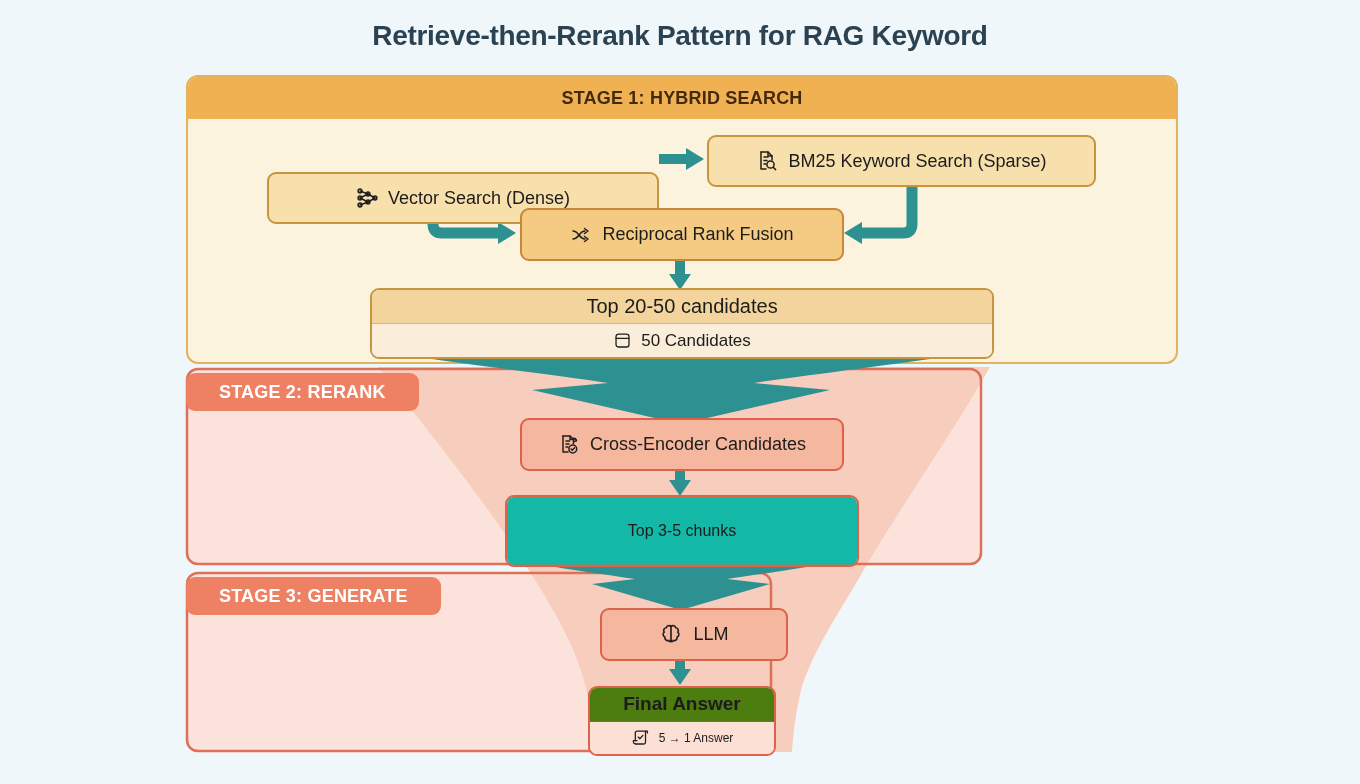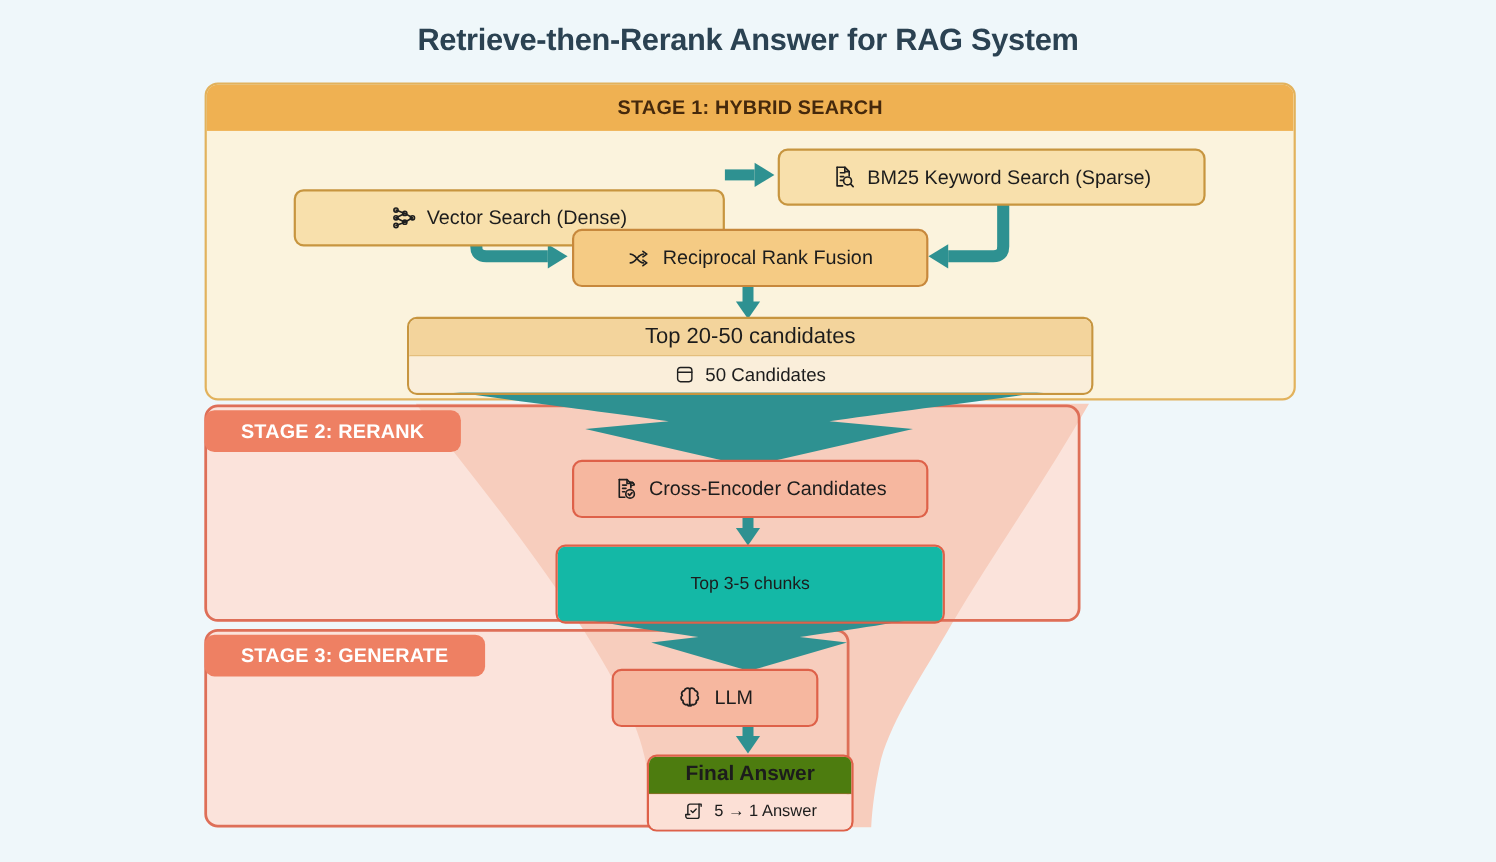--- a/index.html
+++ b/index.html
@@ -30,30 +30,30 @@
          overflow:hidden;}
   .node2 .sect{flex:1;display:flex;align-items:center;justify-content:center;gap:9px;}
   .cand{border:2px solid #C7953F;}
   .cand .top{background:#F3D49C;font-size:20px;border-bottom:1px solid rgba(199,149,63,.45);}
   .cand .bot{background:#FAEEDA;font-size:17px;}
   .chunks{border:2px solid #DE6149;}
   .chunks .top{background:#14b8a6;font-size:16px;border-bottom:1px solid rgba(222,97,73,.35);}
   .chunks .bot{background:#FCE3DA;font-size:17px;}
   .final{border:2px solid #DE6149;}
   .final .top{background:#4d7c0f;font-size:19px;border-bottom:1px solid rgba(222,97,73,.35);font-weight:bold;}
-  .final .bot{background:#FCE0D6;font-size:15px;}
+  .final .bot{background:#FCE0D6;font-size:12px;}
   .icon{display:inline-flex;align-items:center;}
   .icon svg{stroke:#1f1f1f;fill:none;stroke-width:1.5;stroke-linecap:round;stroke-linejoin:round;}
 </style>
 </head>
 <body>
 
 <div class="canvas">
 
-  <div class="title">Retrieve-then-Rerank Answer for RAG System</div>
+  <div class="title">Retrieve-then-Rerank Pattern for RAG Keyword</div>
 
   <div class="stage stage1">
     <div class="stage1-header">STAGE 1: HYBRID SEARCH</div>
   </div>
   <div class="stage stage2"></div>
   <div class="stage stage3"></div>
 
   <svg class="overlay" viewBox="0 0 1360 784">
 
     <path d="M 378,367 L 990,367 C 948,440 902,505 866,566 C 838,615 812,652 801,690 C 796,712 793,733 792,752 L 588,752 L 588,698 C 582,660 558,615 526,566 C 490,508 434,438 378,367 Z" fill="#F7CDBD"></path>
@@ -163,21 +163,21 @@
           <polyline points="17.1,4.5 18.5,6.7 16.2,7.4"></polyline>
       </svg>
     </span>
     <span>Cross-Encoder Candidates</span>
   </div>
 
   <div class="node2 chunks" style="left:505px;top:495px;width:350px;height:68px;">
     <div class="sect top">Top 3-5 chunks</div>
   </div>
 
-  <div class="node salmon" style="left:556px;top:608px;width:184px;height:49px;">
+  <div class="node salmon" style="left:600px;top:608px;width:184px;height:49px;">
     <span class="icon">
       <svg width="24" height="24" viewBox="0 0 22 22">
         <path d="M11 3 C 9.5 1.8 7 2.5 6.6 4.4 C 4.6 4.6 3.6 6.8 4.8 8.4 C 3.2 9.6 3.6 12.2 5.4 12.8 C 5 15 7 16.8 9 16 C 9.6 17.6 11 17.4 11 16"></path>
         <path d="M11 3 C 12.5 1.8 15 2.5 15.4 4.4 C 17.4 4.6 18.4 6.8 17.2 8.4 C 18.8 9.6 18.4 12.2 16.6 12.8 C 17 15 15 16.8 13 16 C 12.4 17.6 11 17.4 11 16"></path>
         <line x1="11" y1="3" x2="11" y2="16.5"></line>
       </svg>
     </span>
     <span>LLM</span>
   </div>
 

